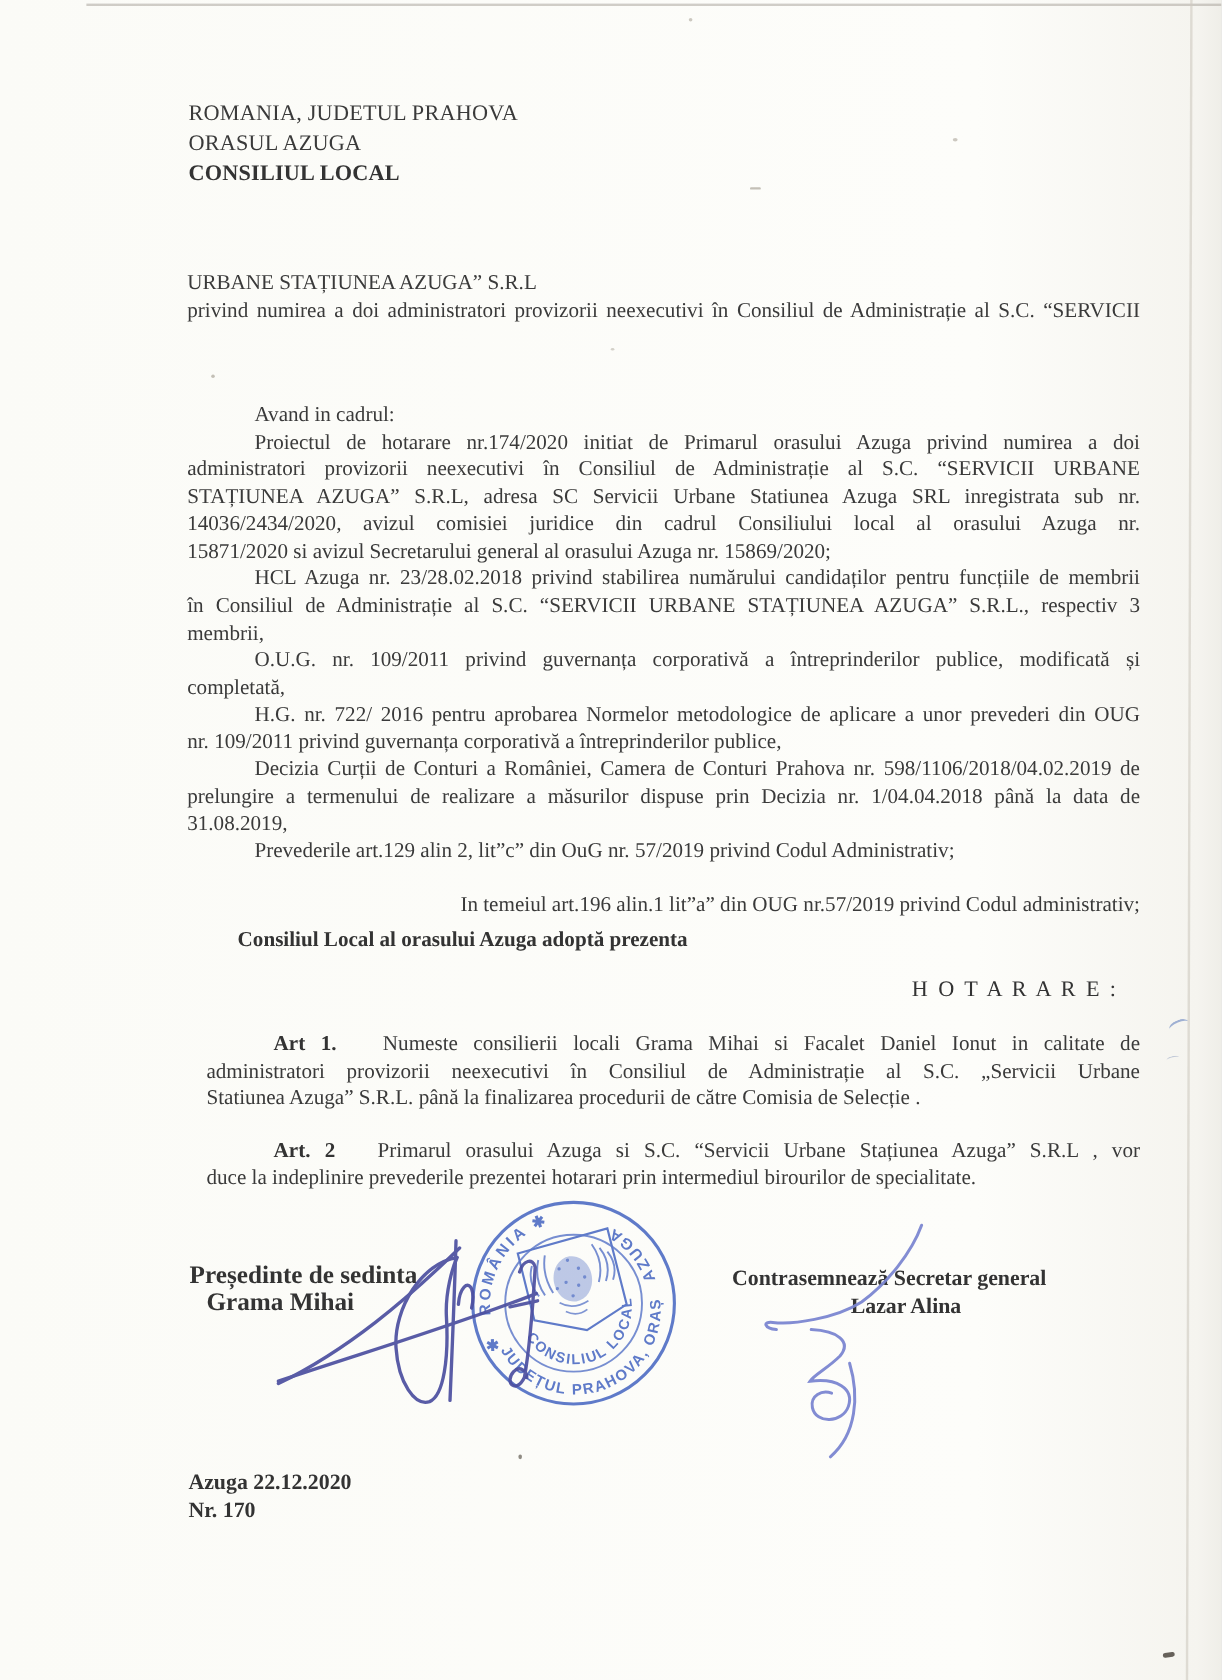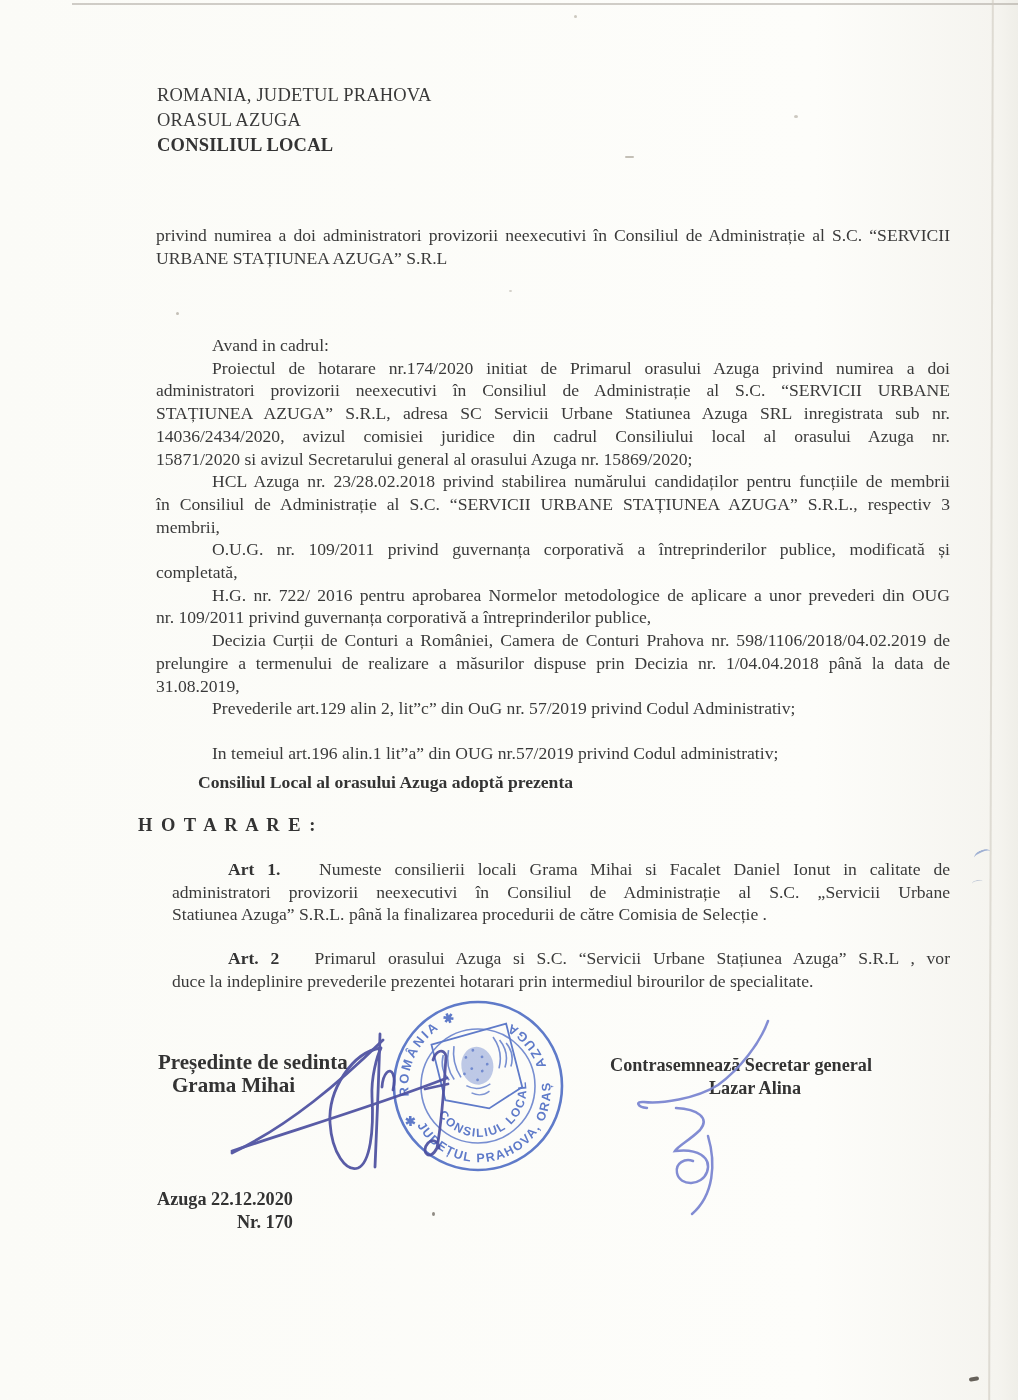--- a/index.html
+++ b/index.html
@@ -14,32 +14,32 @@
   .letterhead{position:absolute;left:157px;top:83px;font-size:18.5px;line-height:25px;letter-spacing:.2px;}
   
   .doc-title{position:absolute;left:156px;top:199px;width:794px;text-align:center;transform:translateX(-48px);
     font-size:18.5px;font-weight:bold;letter-spacing:.5px;}
   .subtitle{position:absolute;left:156px;top:224px;width:794px;font-size:17.6px;line-height:23.2px;}
   
   .column{position:absolute;left:156px;top:334px;width:794px;font-size:17.6px;line-height:22.7px;}
   .line{min-height:22.7px;}
   .just{text-align:justify;text-align-last:justify;}
   .ind{text-indent:56px;}
-  .gap-top{margin-top:22px;}
+  .gap-top{margin-top:22px;text-align:right;}
   .adoption{margin-top:6px;margin-left:42px;font-weight:bold;color:#333;}
-  .decision-title{margin-top:21px;text-align:left;transform:translateX(-18px);
-    font-weight:bold;font-size:18.5px;letter-spacing:2px;color:#333;}
+  .decision-title{margin-top:21px;text-align:right;transform:translateX(-18px);
+    font-weight:normal;font-size:18.5px;letter-spacing:2px;color:#333;}
   .article{margin-top:21px;margin-left:16px;}
   .article b{color:#333;}
   
   .sig-left{position:absolute;left:158px;top:1051px;font-size:21px;line-height:23px;font-weight:bold;color:#333;}
   .sig-left .l2{padding-left:14px;}
   .sig-right{position:absolute;left:610px;top:1054px;font-size:18.2px;line-height:22.5px;font-weight:bold;color:#333;text-align:center;}
   .sig-right .l2{padding-left:28px;}
-  .footer{position:absolute;left:157px;top:1188px;font-size:18.2px;line-height:22.5px;font-weight:bold;color:#333;text-align:right;}
+  .footer{position:absolute;left:157px;top:1224px;font-size:18.2px;line-height:22.5px;font-weight:bold;color:#333;}
   
   .stamp-svg{position:absolute;left:383px;top:991px;opacity:.92;}
   .st-out{font:bold 13px "Liberation Sans",sans-serif;letter-spacing:2.5px;}
   .st-out2{font:bold 12.5px "Liberation Sans",sans-serif;letter-spacing:1.5px;}
   .st-in{font:bold 12px "Liberation Sans",sans-serif;letter-spacing:1.5px;}
   .sig-svg{position:absolute;}
   
   .scan-top{position:absolute;top:3px;left:72px;width:946px;height:2px;background:#a39e96;opacity:.5;}
   .scan-right{position:absolute;left:990px;top:0;width:1.5px;height:1400px;background:#cfcabf;opacity:.6;transform:rotate(.15deg);}
   .smudge-blue{position:absolute;left:974px;top:850px;width:17px;height:7px;border-top:2.5px solid #8aa0cc;
@@ -74,22 +74,22 @@
   <div class="pencil-mark"></div>
 
   <div class="letterhead">
     <div class="line">ROMANIA, JUDETUL PRAHOVA</div>
     <div class="line">ORASUL  AZUGA</div>
     <div class="line bold">CONSILIUL LOCAL</div>
   </div>
 
 
   <div class="subtitle">
+      <div class="line">URBANE STAȚIUNEA AZUGA” S.R.L</div>
       <div class="line just">privind numirea a doi administratori provizorii neexecutivi în Consiliul de Administrație al S.C. “SERVICII</div>
-      <div class="line">URBANE STAȚIUNEA AZUGA” S.R.L</div>
     </div>
 
   <div class="column">
     <div class="para">
       <div class="line ind">Avand in cadrul:</div>
     </div>
     <div class="para">
         <div class="line just ind">Proiectul de hotarare nr.174/2020 initiat de Primarul orasului Azuga privind numirea a doi</div>
         <div class="line just">administratori provizorii neexecutivi în Consiliul de Administrație al S.C. “SERVICII URBANE</div>
         <div class="line just">STAȚIUNEA AZUGA” S.R.L, adresa SC Servicii Urbane Statiunea Azuga SRL inregistrata sub nr.</div>

